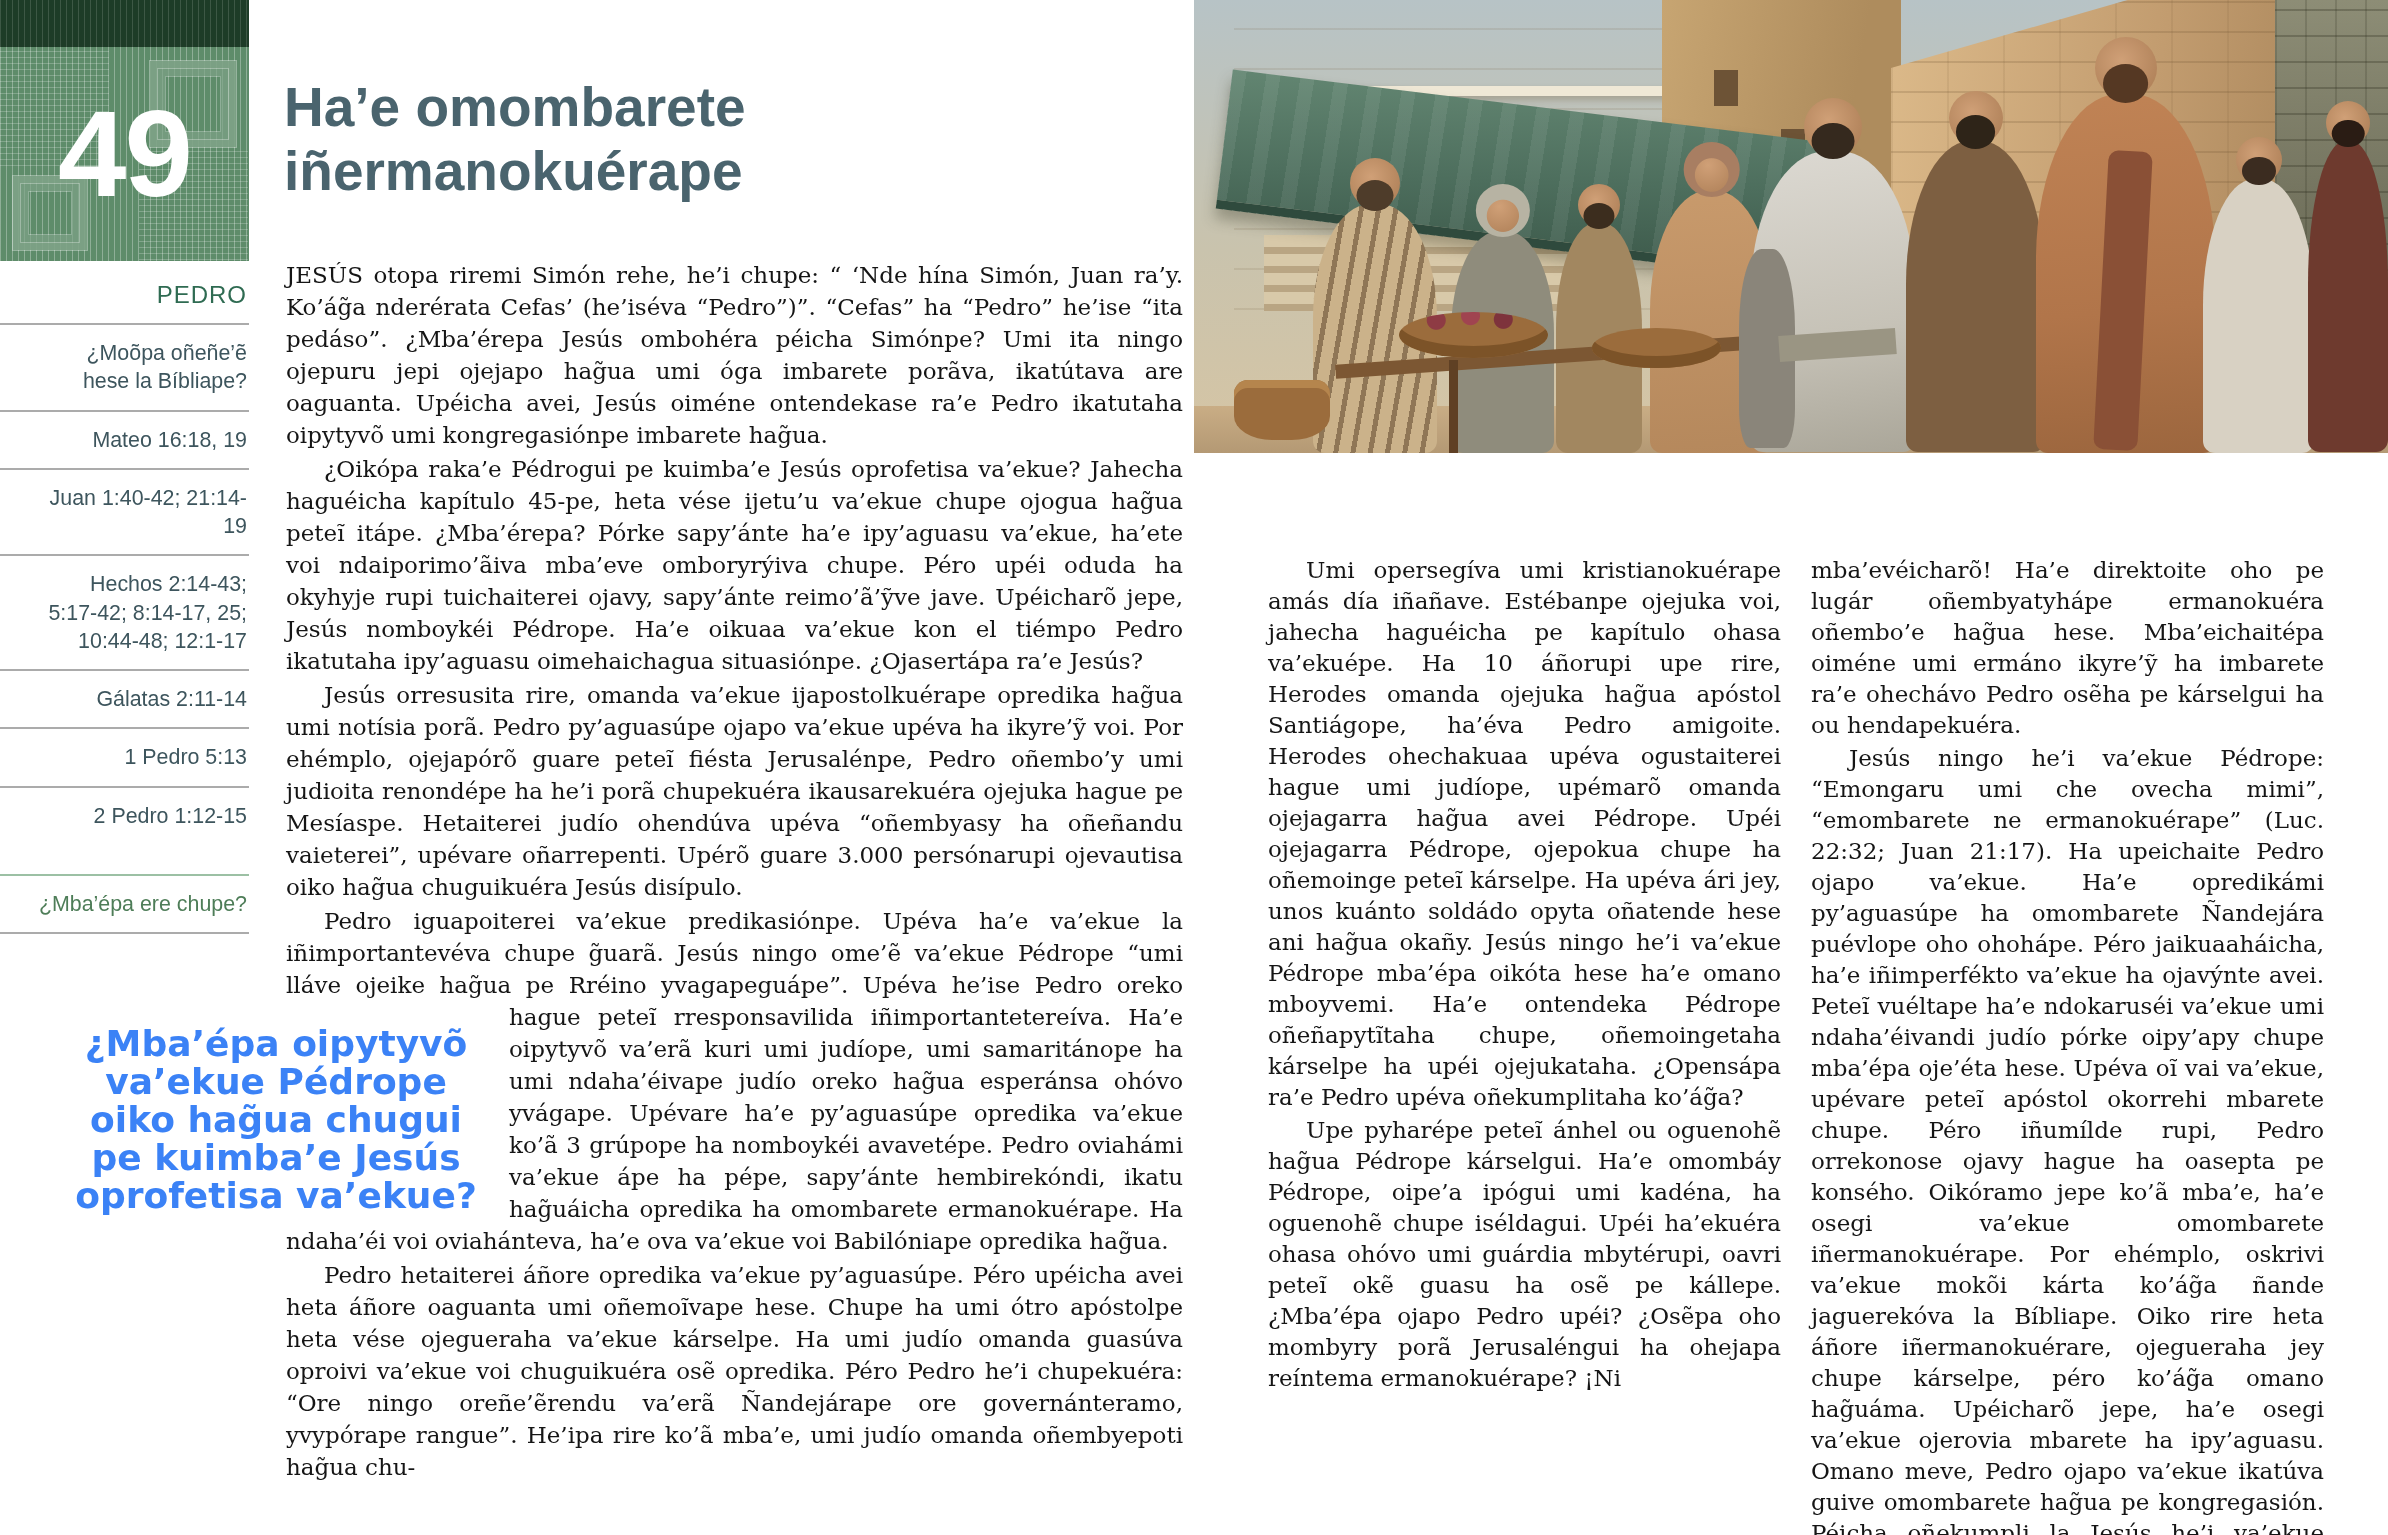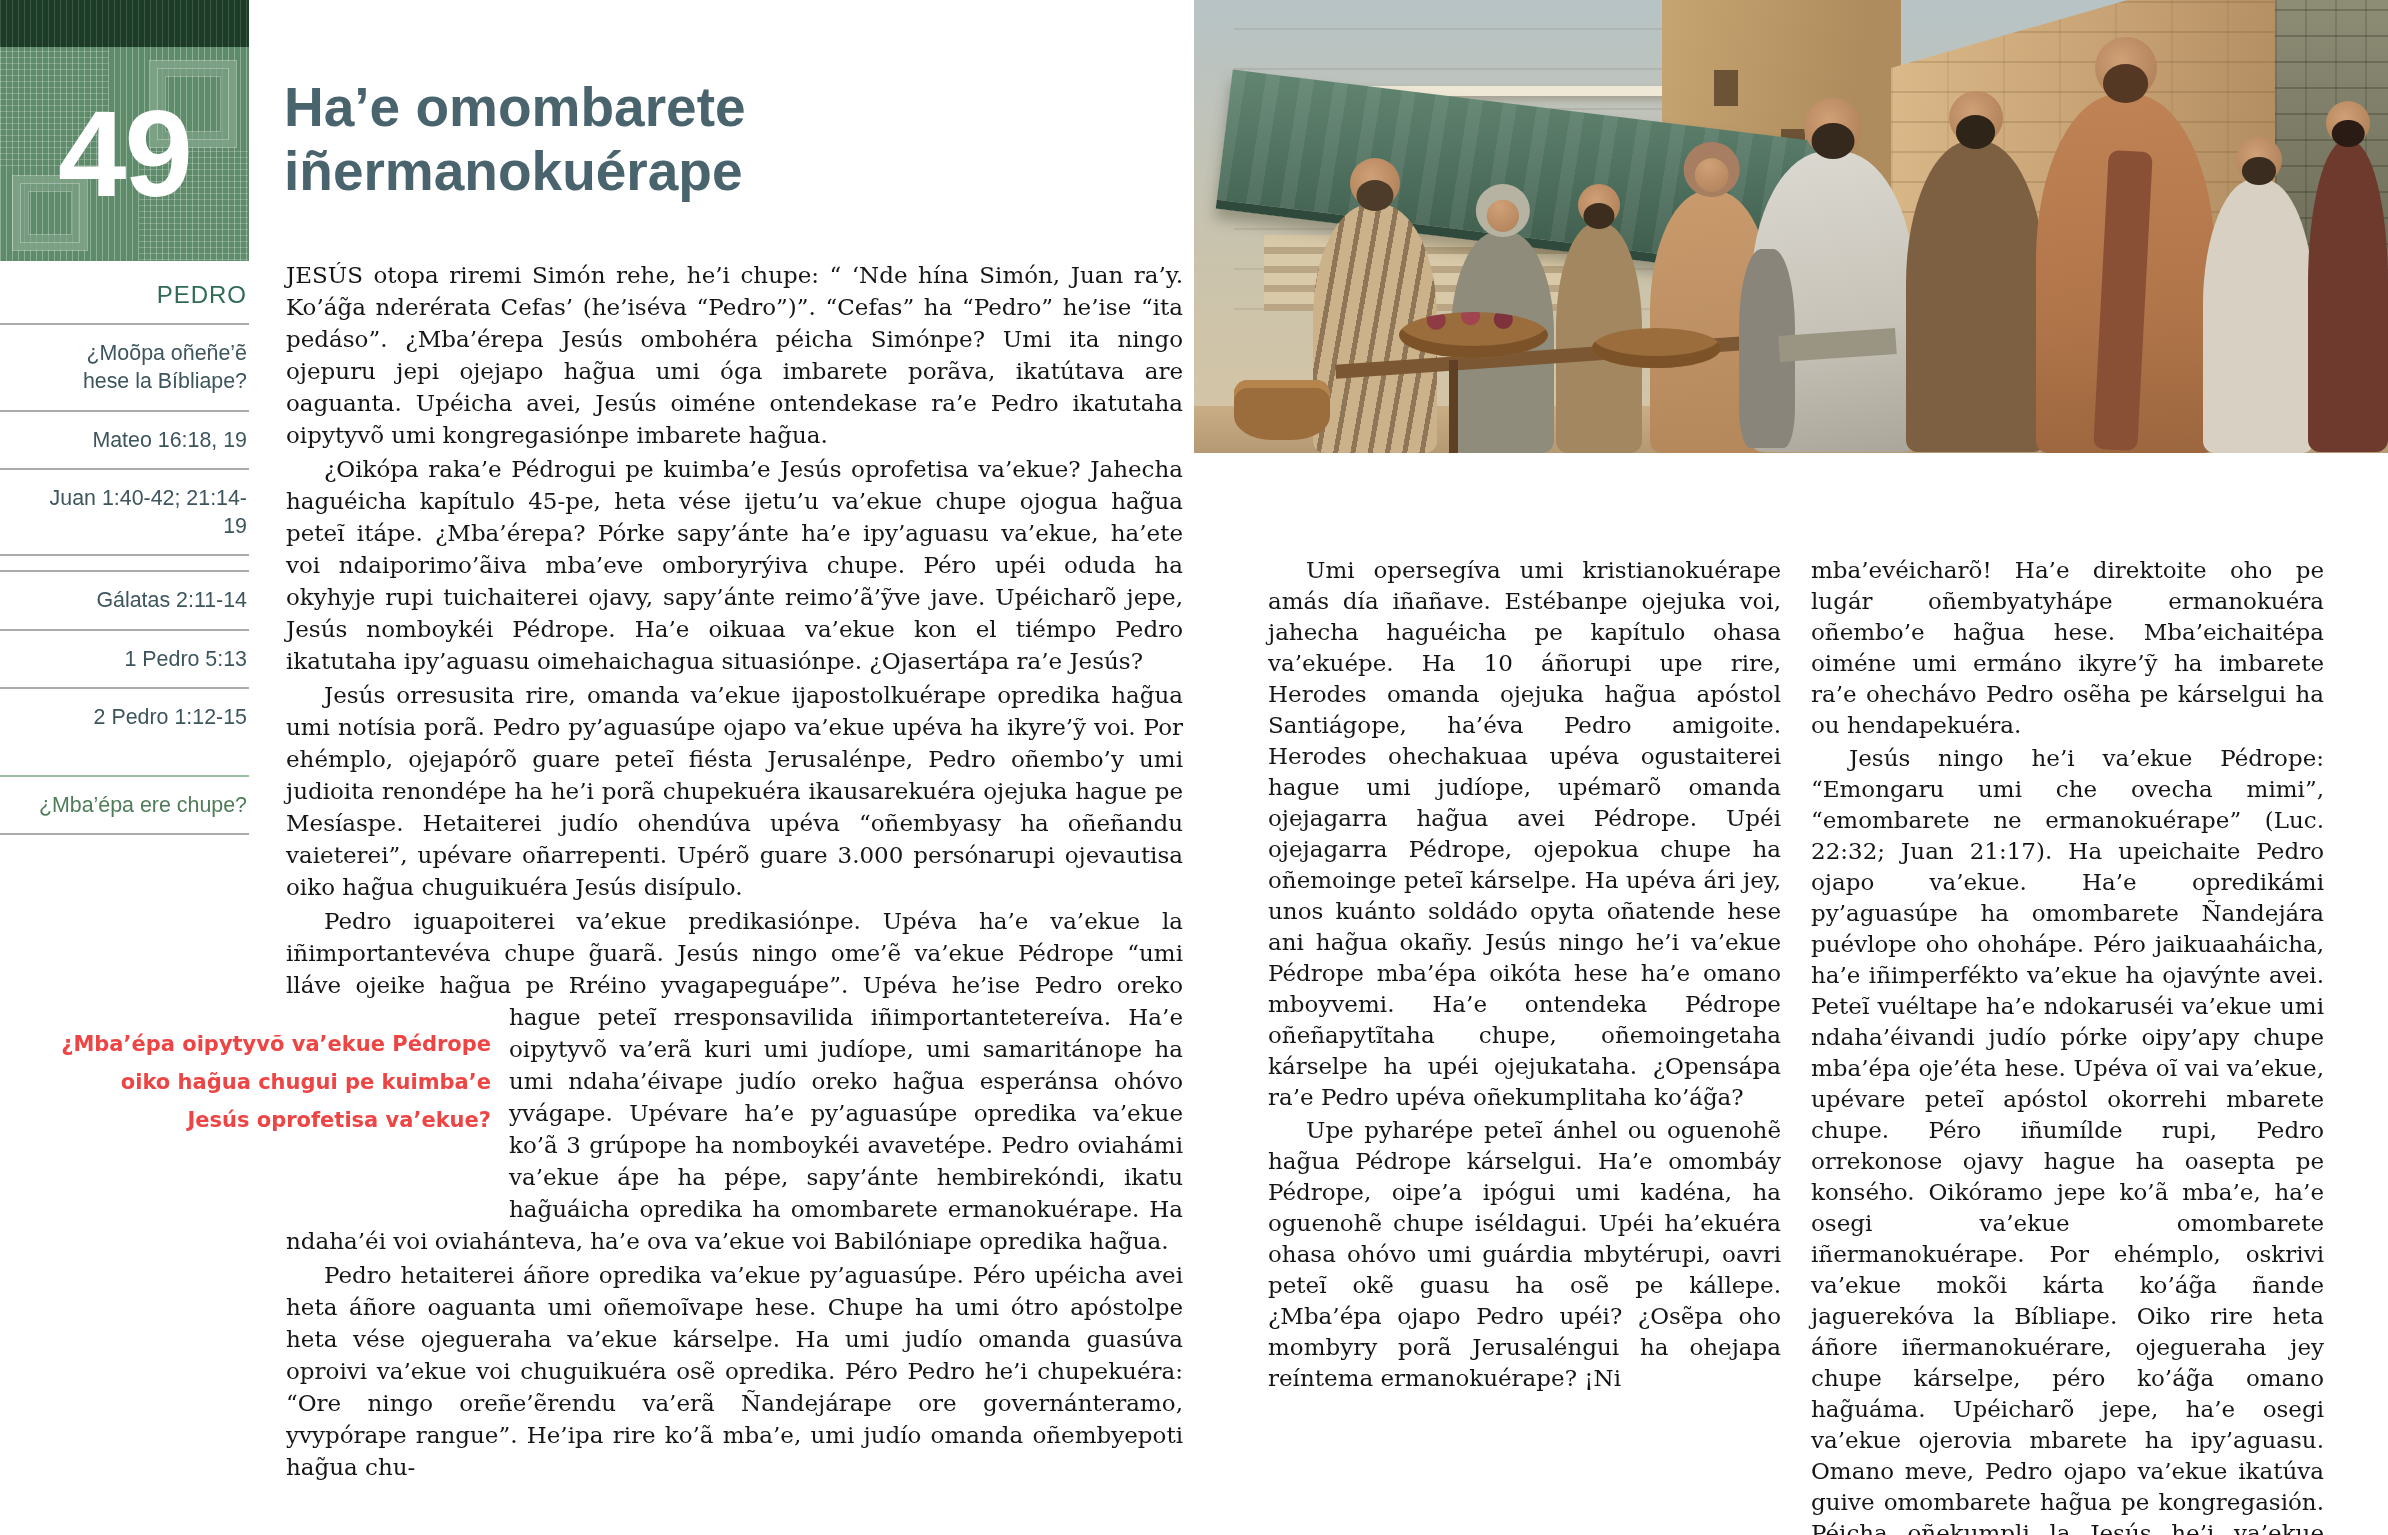--- a/index.html
+++ b/index.html
@@ -42,21 +42,21 @@
 
   
   .col1{position:absolute;left:284px;top:257px;width:901px;
     font-size:23px;line-height:32px;text-align:justify;}
   .col1 p,.colsB p{margin:2px;text-indent:38px;}
   .col1 p.noind,.colsB p.noind{text-indent:0;}
 
   .q-float{float:left;width:430px;min-height:199px;margin:4px 18px 6px -225px;
     padding-top:20px;box-sizing:border-box;text-indent:0;
     font-family:"DejaVu Sans","Liberation Sans",sans-serif;font-weight:700;
-    font-size:21px;line-height:38px;color:#ef4444;text-align:right;}
+    font-size:36px;line-height:38px;color:#3b82f6;text-align:center;}
 
   .cols23{position:absolute;left:1266px;top:553px;width:1061px;display:flex;gap:26px;}
   .colsB{width:517px;font-size:23px;line-height:31px;text-align:justify;}
 
   
   .illo{position:absolute;left:1194px;top:0;width:1194px;height:453px;margin:0;
     overflow:hidden;background:linear-gradient(180deg,#b7c3c6 0%,#c9c3ad 55%,#d6c5a4 100%);}
   .il{position:absolute;}
   .il-temple{left:40px;top:0;width:637px;height:310px;opacity:.92;
     background:linear-gradient(180deg,#d9d0ba 0%,#d2c3a4 70%,#c8b491 100%);
@@ -146,20 +146,21 @@
 
   <aside class="sidebar">
     <div class="sb-subject">PEDRO</div>
     <div class="sb-div"></div>
     <div class="sb-q">¿Moõpa oñeñe’ẽ hese la Bíbliape?</div>
     <div class="sb-div"></div>
     <div class="sb-ref">Mateo 16:18, 19</div>
     <div class="sb-div"></div>
     <div class="sb-ref">Juan 1:40-42; 21:14-19</div>
     <div class="sb-div"></div>
+    <div class="sb-ref">Hechos 2:14-43; 5:17-42; 8:14-17, 25; 10:44-48; 12:1-17</div>
     <div class="sb-div"></div>
     <div class="sb-ref">Gálatas 2:11-14</div>
     <div class="sb-div"></div>
     <div class="sb-ref">1 Pedro 5:13</div>
     <div class="sb-div"></div>
     <div class="sb-ref">2 Pedro 1:12-15</div>
     <div class="sb-div green"></div>
     <div class="sb-say">¿Mba’épa ere chupe?</div>
     <div class="sb-div"></div>
   </aside>

